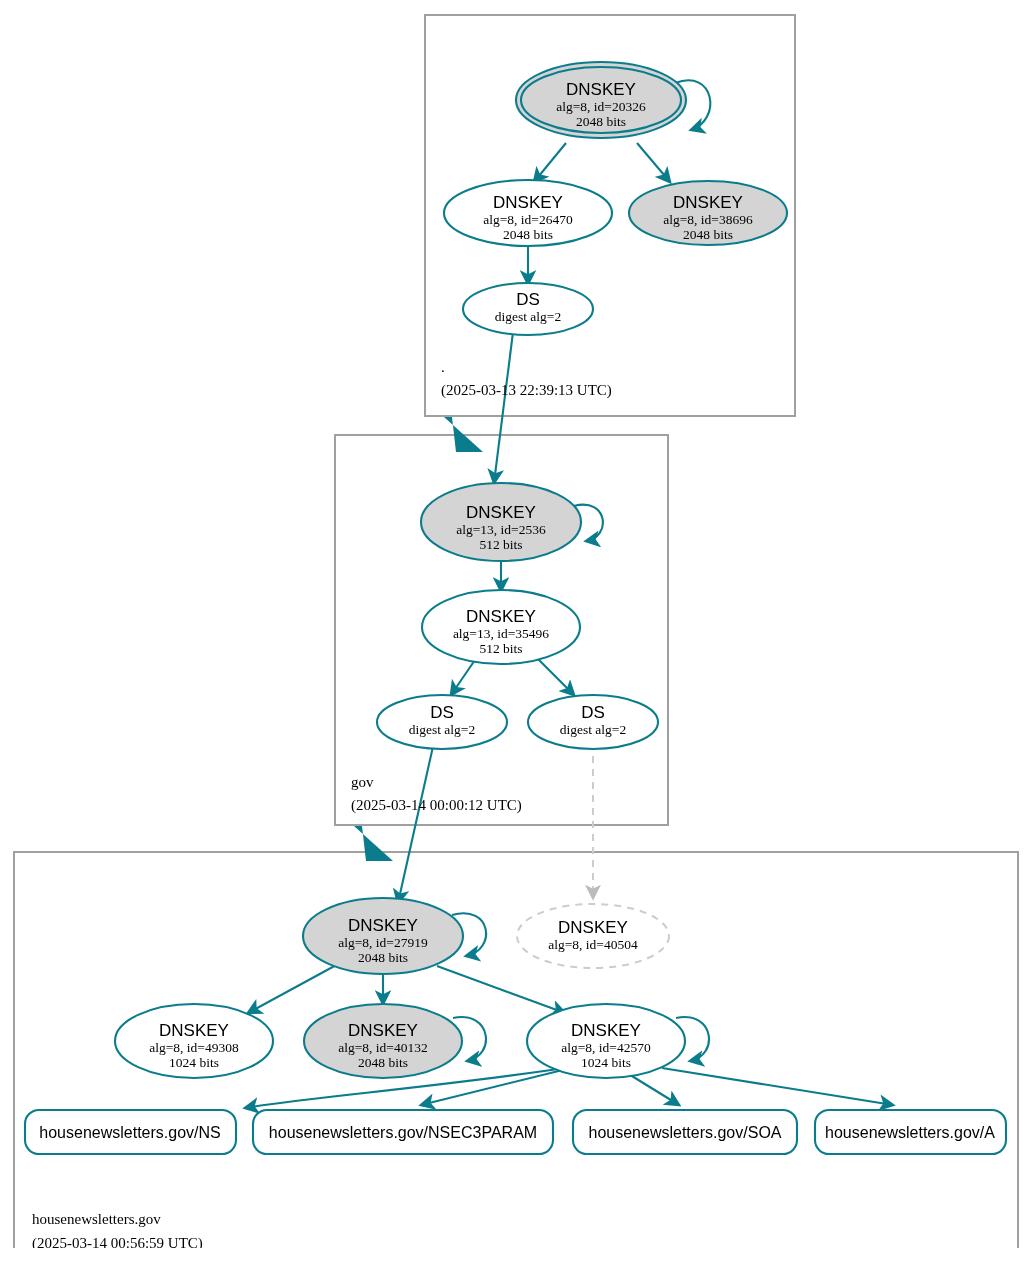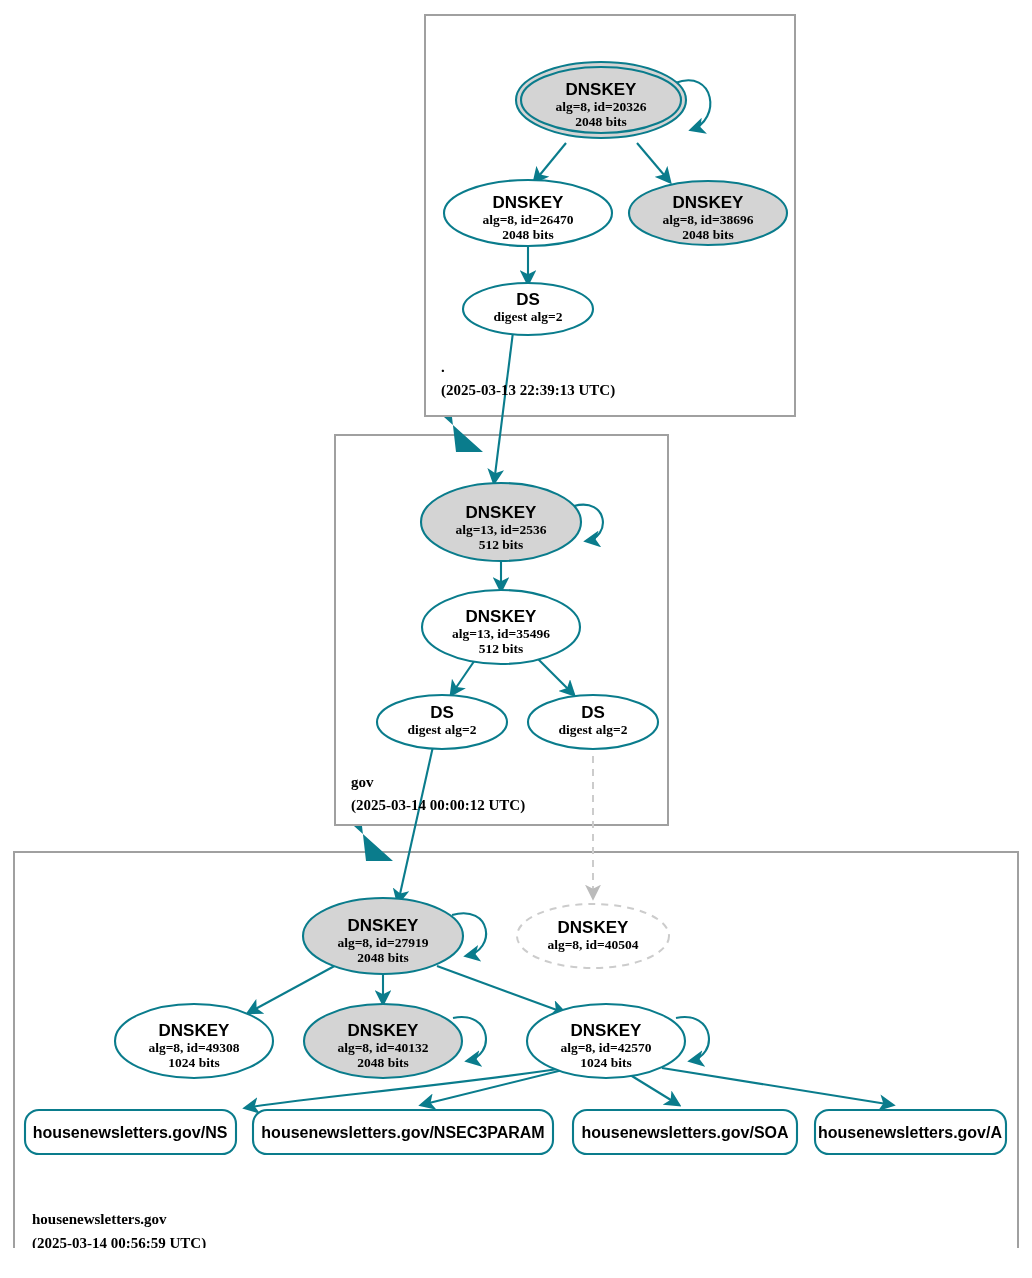--- a/index.html
+++ b/index.html
@@ -1,17 +1,17 @@
 <!DOCTYPE html>
 <html><head>
 <meta charset="utf-8">
 <style>
   html,body{margin:0;padding:0;background:#ffffff;}
   body{width:1032px;height:1278px;font-family:"Liberation Sans",sans-serif;}
-  #stage{position:relative;width:1032px;height:1248px;overflow:hidden;font-weight:bold;}
+  #stage{position:relative;width:1032px;height:1248px;overflow:hidden;}
   svg#graph{position:absolute;left:0;top:0;width:1032px;height:1278px;}
   text{font-family:"Liberation Sans",sans-serif;}
   .node-title{font-family:"Liberation Sans",sans-serif;font-size:17px;fill:#000000;}
   .node-sub{font-family:"Liberation Serif",serif;font-size:13.5px;fill:#000000;}
   .zone-label{font-family:"Liberation Serif",serif;font-size:15px;fill:#000000;}
   .rr-label{font-family:"Liberation Sans",sans-serif;font-size:16px;fill:#000000;}
   .zonebox{fill:none;stroke:#a0a0a0;stroke-width:2;}
   .ell{stroke:#0a7c8c;stroke-width:2.1;}
   .ell-filled{fill:#d4d4d4;}
   .ell-open{fill:#ffffff;}

